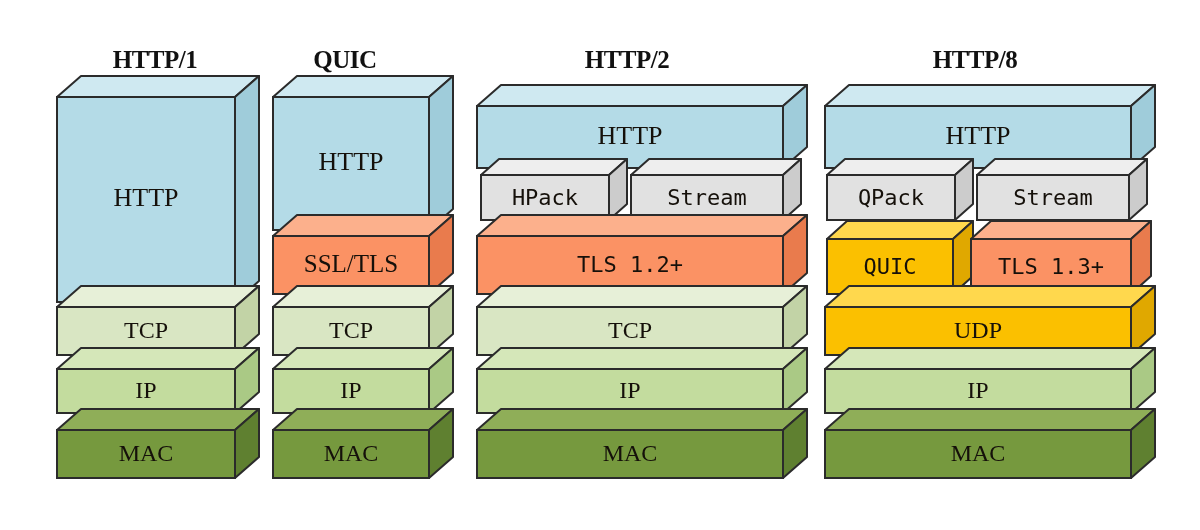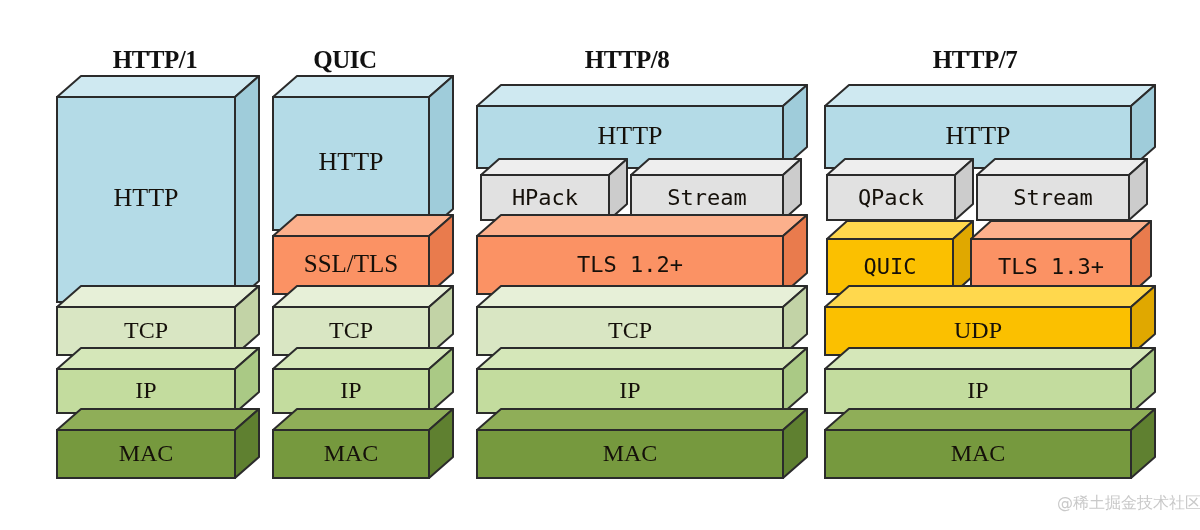--- a/index.html
+++ b/index.html
@@ -57,22 +57,22 @@
   }
 </style>
 </head>
 <body>
 
 <div id="stage">
 
   <div id="titles">
       <div class="col-title" style="left: 20px; top: 46px; width: 240px;">HTTP/1</div>
       <div class="col-title" style="left: 210px; top: 46px; width: 240px;">QUIC</div>
-      <div class="col-title" style="left: 492px; top: 46px; width: 240px;">HTTP/8</div>
-      <div class="col-title" style="left: 840px; top: 46px; width: 240px;">HTTP/7</div>
+      <div class="col-title" style="left: 492px; top: 46px; width: 240px;">HTTP/2</div>
+      <div class="col-title" style="left: 840px; top: 46px; width: 240px;">HTTP/8</div>
     </div>
 
   <svg class="blocks" id="blocks-svg" viewBox="0 0 1200 530">
       <g>
         <polygon points="42,97 66,76 244,76 220,97" fill="#cfe9f1" stroke="#2b2b2b" stroke-width="2" stroke-linejoin="round"></polygon>
         <polygon points="220,97 244,76 244,281 220,302" fill="#9fccda" stroke="#2b2b2b" stroke-width="2" stroke-linejoin="round"></polygon>
         <rect x="42" y="97" width="178" height="205" fill="#b4dbe7" stroke="#2b2b2b" stroke-width="2"></rect>
         <text x="131" y="200.5" font-size="26" class="blk-label" fill="#15100a">HTTP</text>
       </g>
       <g>
@@ -208,15 +208,14 @@
         <text x="963" y="392" font-size="24" class="blk-label" fill="#15100a">IP</text>
       </g>
       <g>
         <polygon points="810,430 834,409 1140,409 1116,430" fill="#8fae58" stroke="#2b2b2b" stroke-width="2" stroke-linejoin="round"></polygon>
         <polygon points="1116,430 1140,409 1140,457 1116,478" fill="#5f8030" stroke="#2b2b2b" stroke-width="2" stroke-linejoin="round"></polygon>
         <rect x="810" y="430" width="306" height="48" fill="#76993e" stroke="#2b2b2b" stroke-width="2"></rect>
         <text x="963" y="455" font-size="24" class="blk-label" fill="#15100a">MAC</text>
       </g>
     </svg>
 
-  <div class="watermark">@稀土掘金技术社区</div>
 
 </div>
 
 </body></html>

